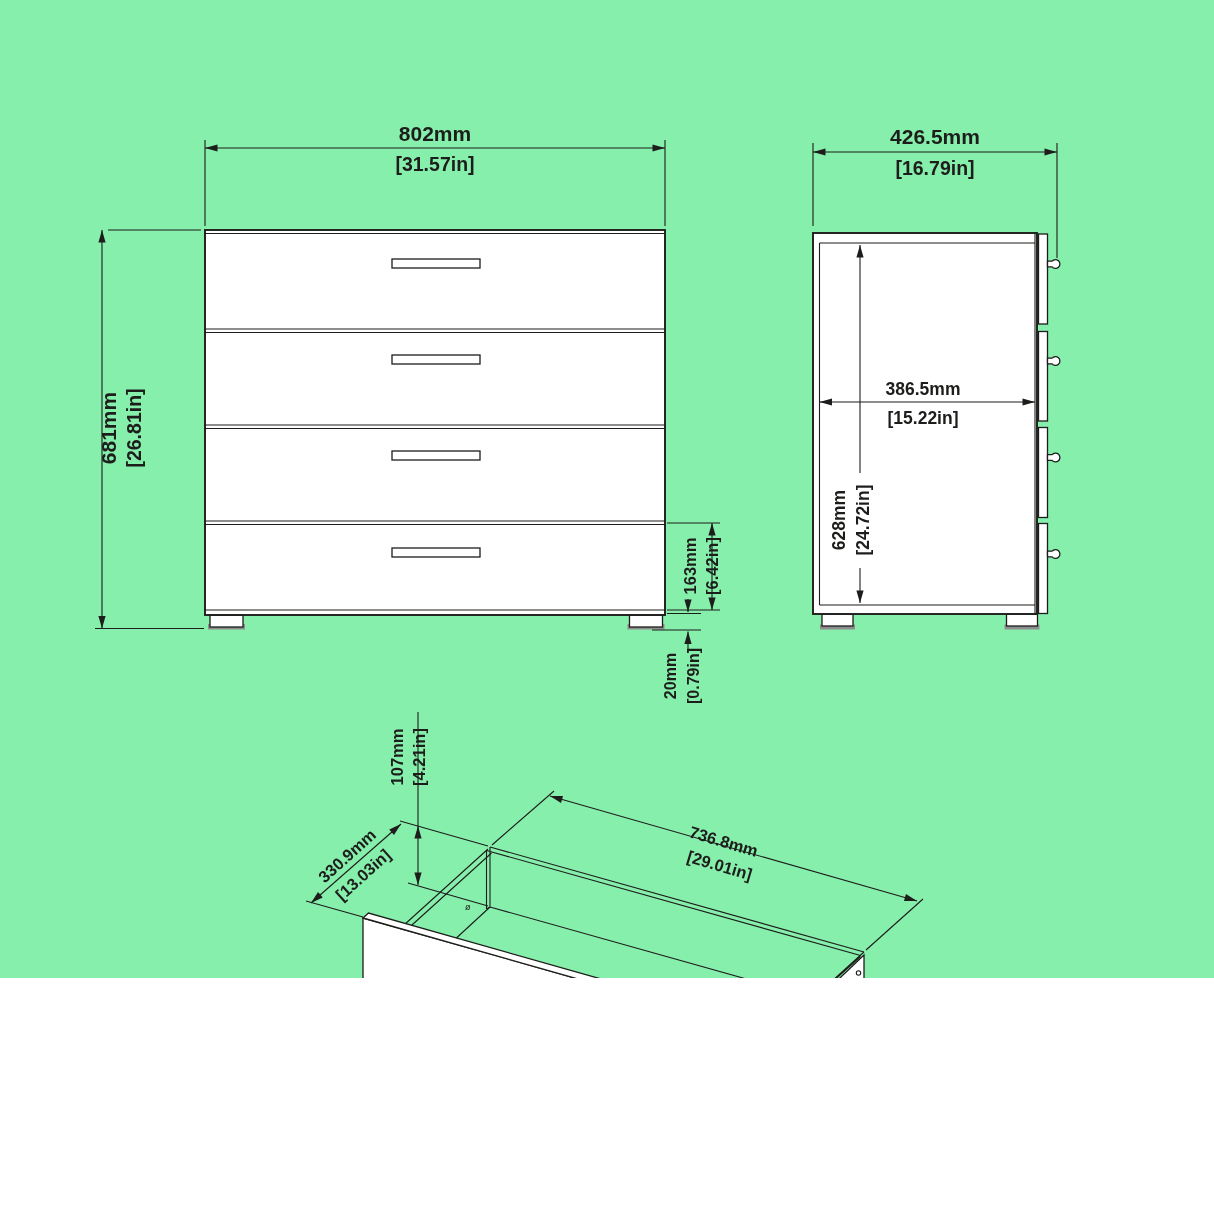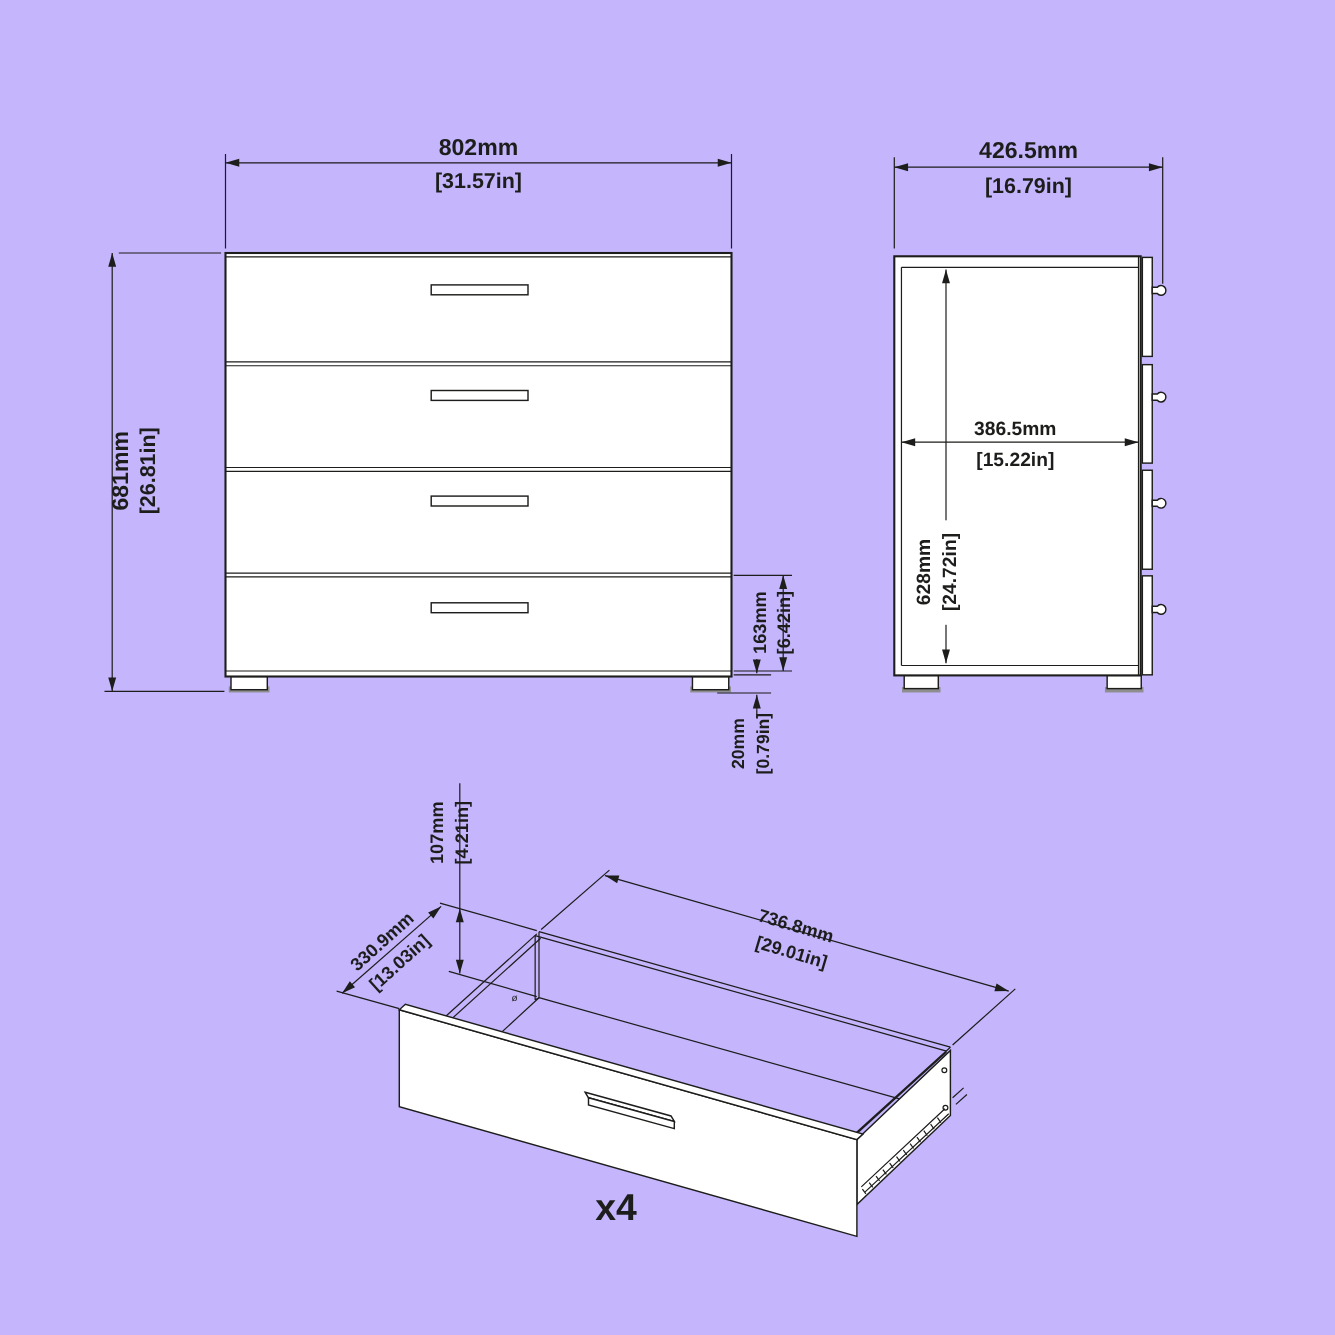--- a/index.html
+++ b/index.html
@@ -1,16 +1,16 @@
 <!DOCTYPE html>
 <html><head>
 <meta charset="utf-8">
 <style>
   html,body{margin:0;padding:0;background:#fff;}
-  .stage{position:relative;width:1214px;height:1214px;background:#c4b5fd;overflow:hidden;
+  .stage{position:relative;width:1214px;height:978px;background:#86efac;overflow:hidden;
          font-family:"Liberation Sans", sans-serif;}
   svg{display:block}
   .ln{stroke:#1d1d1b;stroke-width:1.1;fill:none;stroke-linecap:butt}
   .ln2{stroke:#1d1d1b;stroke-width:1.9;fill:#ffffff}
   .lnthin{stroke:#1d1d1b;stroke-width:1.1;fill:none}
   .dim{stroke:#1d1d1b;stroke-width:1.1;fill:none}
   .white{fill:#ffffff;stroke:#1d1d1b;stroke-width:1.3}
   .shade{fill:#8e8e8e;stroke:none}
   text{fill:#1d1d1b;font-family:"Liberation Sans", sans-serif;font-weight:bold}
   .t-lg{font-size:21px}

